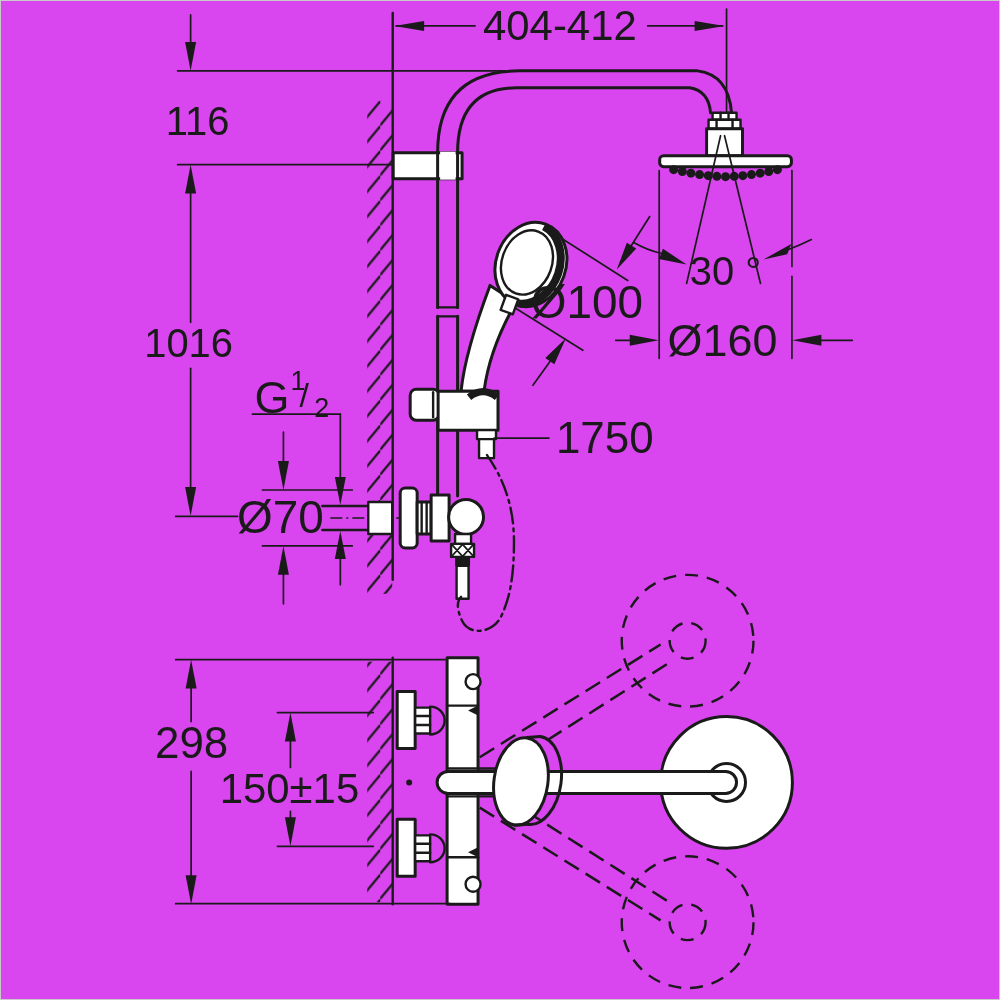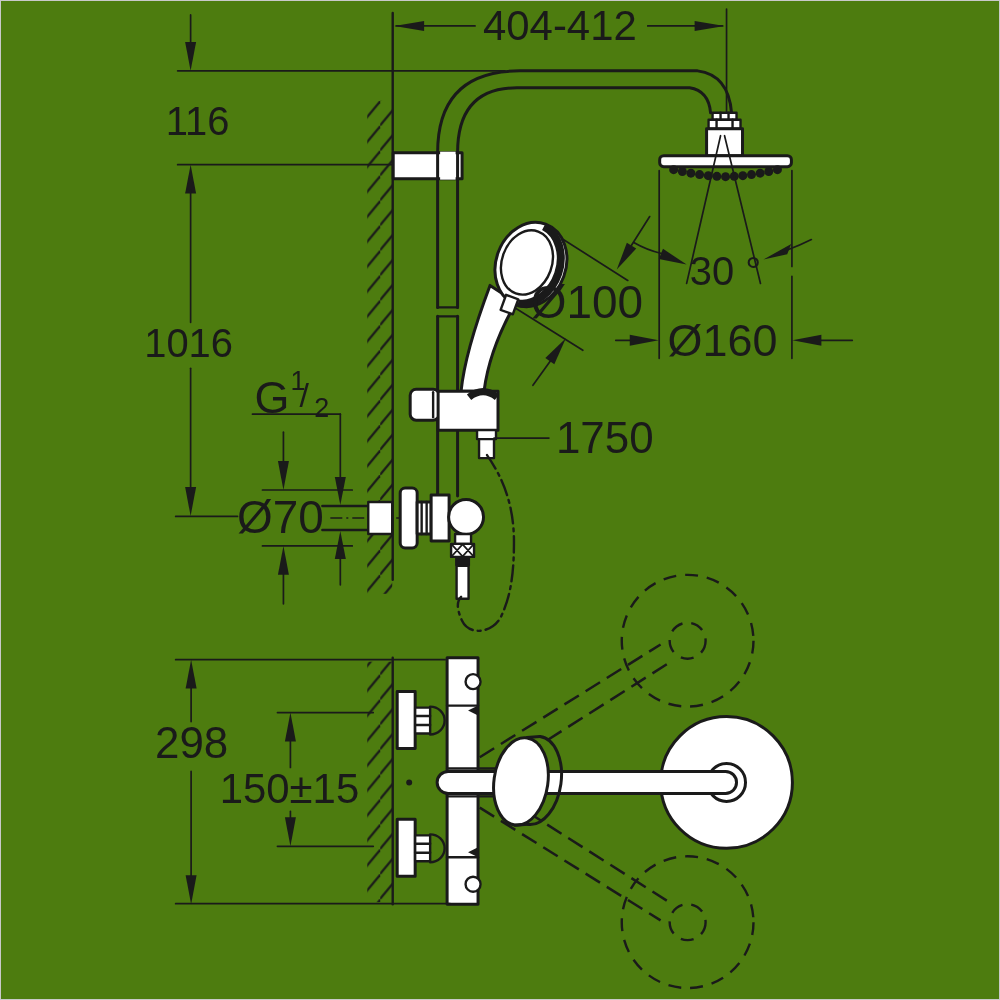--- a/index.html
+++ b/index.html
@@ -1,16 +1,16 @@
 <!DOCTYPE html>
 <html><head>
 <meta charset="utf-8">
 <style>
   html,body{margin:0;padding:0;background:#fff;}
-  .frame{width:998px;height:998px;border:1px solid #c9c9c9;box-sizing:content-box;background:#4d7c0f;}
+  .frame{width:998px;height:998px;border:1px solid #c9c9c9;box-sizing:content-box;background:#d946ef;}
   svg{display:block;}
   .ol{stroke:#1a1a1a;stroke-width:3;fill:none;stroke-linejoin:round;stroke-linecap:round;}
   .ol2{stroke:#1a1a1a;stroke-width:2.4;fill:none;stroke-linejoin:round;stroke-linecap:round;}
   .olw{fill:#ffffff;}
   .dim{stroke:#1a1a1a;stroke-width:1.7;fill:none;stroke-linecap:round;}
   .blk{fill:#1a1a1a;stroke:none;}
   .dsh{stroke:#1a1a1a;stroke-width:2.5;fill:none;stroke-dasharray:17 8;stroke-linecap:butt;}
   .dshc{stroke:#1a1a1a;stroke-width:2.4;fill:none;stroke-dasharray:13 9;}
   .hose{stroke:#1a1a1a;stroke-width:2.4;fill:none;stroke-dasharray:16 5 3 5;stroke-linecap:round;}
   .cl{stroke:#1a1a1a;stroke-width:1.5;fill:none;stroke-dasharray:12 4 2 4;}

